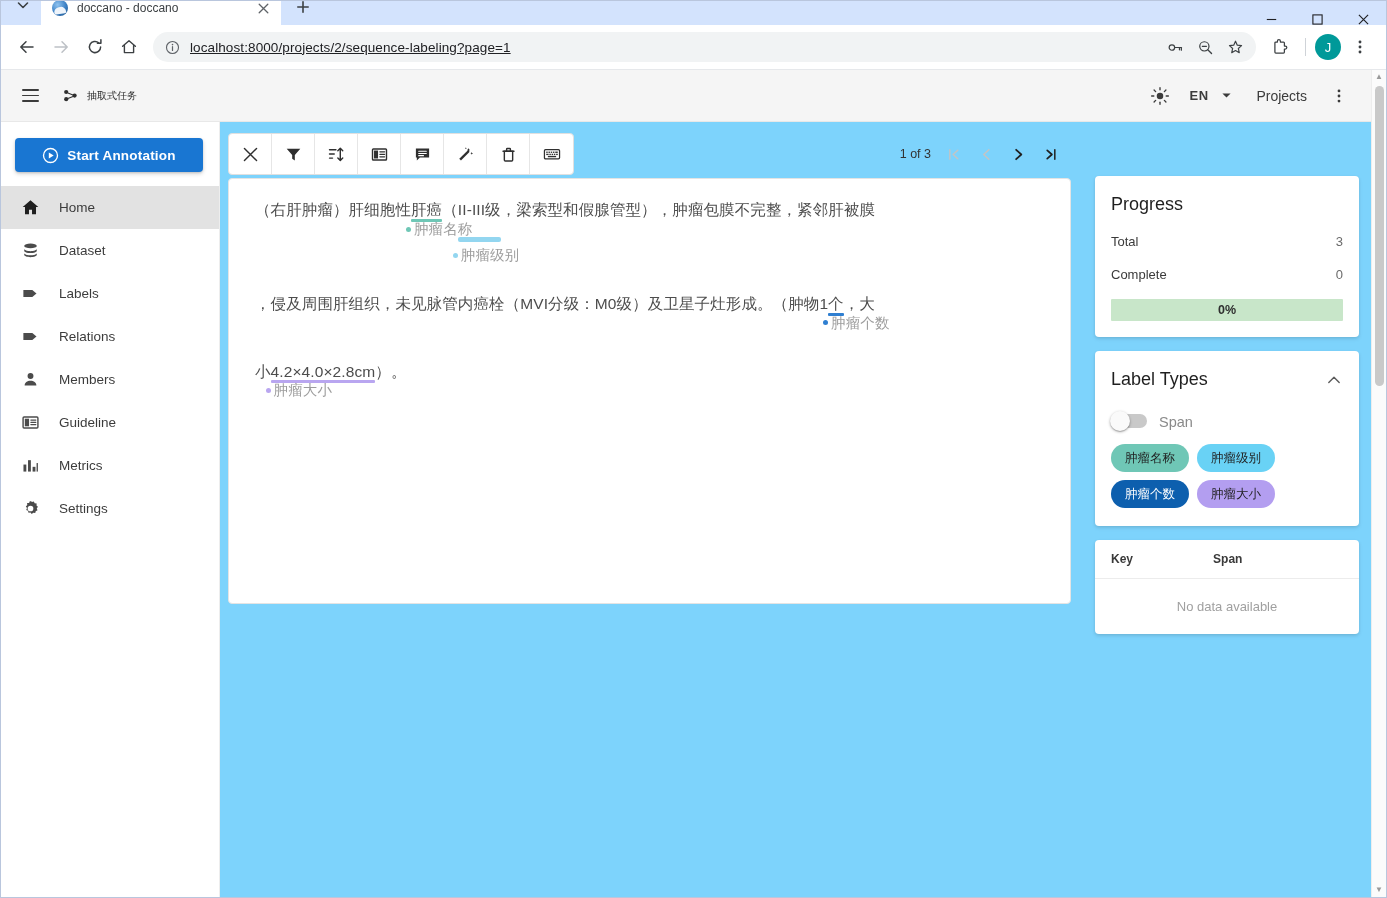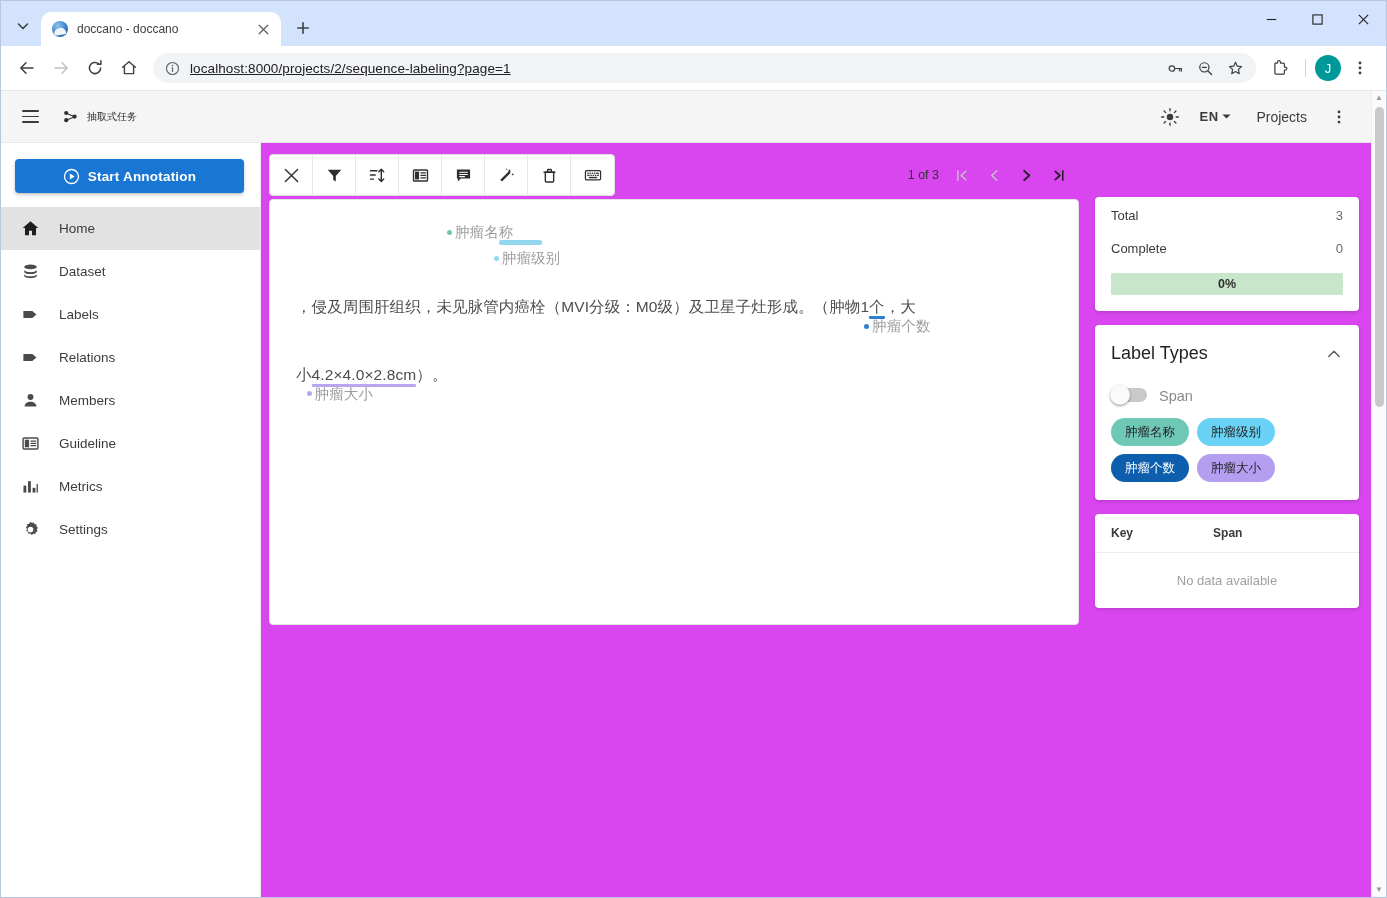--- a/index.html
+++ b/index.html
@@ -13,21 +13,21 @@
 
   
   #browser-window {
     width: 1387px; height: 898px;
     display: flex; flex-direction: column;
     background: #ffffff;
     border: 1px solid #b9c6dd;
     overflow: hidden;
   }
   .tabstrip {
-    height: 45px;
+    height: 24px;
     background: #d3e3fd;
     display: flex; align-items: flex-end;
     padding-left: 6px;
     position: relative;
     flex: none;
   }
   .tab-search-btn {
     width: 28px; height: 28px;
     margin: 0 4px 6px 2px;
     border-radius: 6px;
@@ -185,30 +185,30 @@
   .proj-title { font-size: 10px; color: #2d2d2d; }
   .header-spacer { flex: 1; }
   .header-right { display: flex; align-items: center; gap: 0; }
   .hdr-btn {
     height: 36px;
     display: flex; align-items: center; justify-content: center;
     padding: 0 10px;
     border-radius: 4px;
     color: #3b3b3b;
     font-size: 13.5px;
-    gap: 3px;
+    gap: 13px;
   }
   .hdr-lang { font-weight: 600; letter-spacing: .4px; font-size: 13px; }
   .hdr-projects { font-size: 14px; color: #3b3b3b; padding: 0 14px; }
 
   
   .app-body { flex: 1; display: flex; min-height: 0; }
 
   .sidebar {
-    width: 260px; flex: none;
+    width: 219px; flex: none;
     background: #ffffff;
     border-right: 1px solid #ededed;
     padding-top: 8px;
     display: flex; flex-direction: column;
   }
   .start-btn {
     margin: 8px 16px 10px 14px;
     height: 34px;
     background: #1976d2;
     color: #ffffff;
@@ -231,24 +231,24 @@
   .nav-item .ni-icon {
     width: 22px; display: flex; align-items: center; justify-content: center;
     color: #4b4b4b; flex: none;
   }
   .nav-item.active { background: #e2e2e2; }
   .nav-item.active .ni-icon { color: #1f1f1f; }
 
   
   .content {
     flex: 1; min-width: 0;
-    background: #d946ef;
+    background: #7dd3fc;
     padding: 10px 12px 0 8px;
     display: flex;
-    gap: 16px;
+    gap: 24px;
   }
   .content-main { flex: 1; min-width: 0; display: flex; flex-direction: column; }
 
   .toolbar-row {
     display: flex; align-items: center;
     height: 44px;
     margin-bottom: 2px;
   }
   .tool-group {
     display: flex;
@@ -766,20 +766,23 @@
                       <path d="M12.6 3 V13" stroke="currentColor" stroke-width="1.6" stroke-linecap="round"></path>
                     </svg>
                 </div>
               </div>
             </div>
 
             <div class="doc-card">
               <div class="doc-text">
 
                 <div class="para">
+                  <div class="txtline">
+                    <span>（右肝肿瘤）肝细胞性</span><span class="ent" id="ent-name" style="--ent-color: #6fc7b6;">肝癌</span><span>（</span><span class="ent" id="ent-grade" style="--ent-color: transparent;">II-III级</span><span>，梁索型和假腺管型），肿瘤包膜不完整，紧邻肝被膜</span>
+                  </div>
                   <div class="lblrow">
                     <span class="lbl" id="lbl-name" style="--ent-color: #6fc7b6; left: 151px;">
                       <span class="dot"></span>
                       <span class="ltext">肿瘤名称</span>
                     </span>
                   </div>
                   <div class="lblrow">
                     <span class="barseg" id="bar-grade" style="--ent-color: #93d6f0; left: 202.812px; width: 42.9062px;"></span>
                     <span class="lbl" id="lbl-grade" style="--ent-color: #93d6f0; left: 197.812px;">
                       <span class="dot"></span>
@@ -816,20 +819,21 @@
                   </div>
                 </div>
 
               </div>
             </div>
           </div>
 
           <div class="side-panels">
 
             <div class="panel">
+              <div class="panel-title">Progress</div>
               <div class="progress-body">
                 <div class="prog-row">
                   <span>Total</span>
                   <span class="val">3</span>
                 </div>
                 <div class="prog-row">
                   <span>Complete</span>
                   <span class="val">0</span>
                 </div>
                 <div class="prog-bar" style="background: rgb(200, 230, 201);">0%</div>

